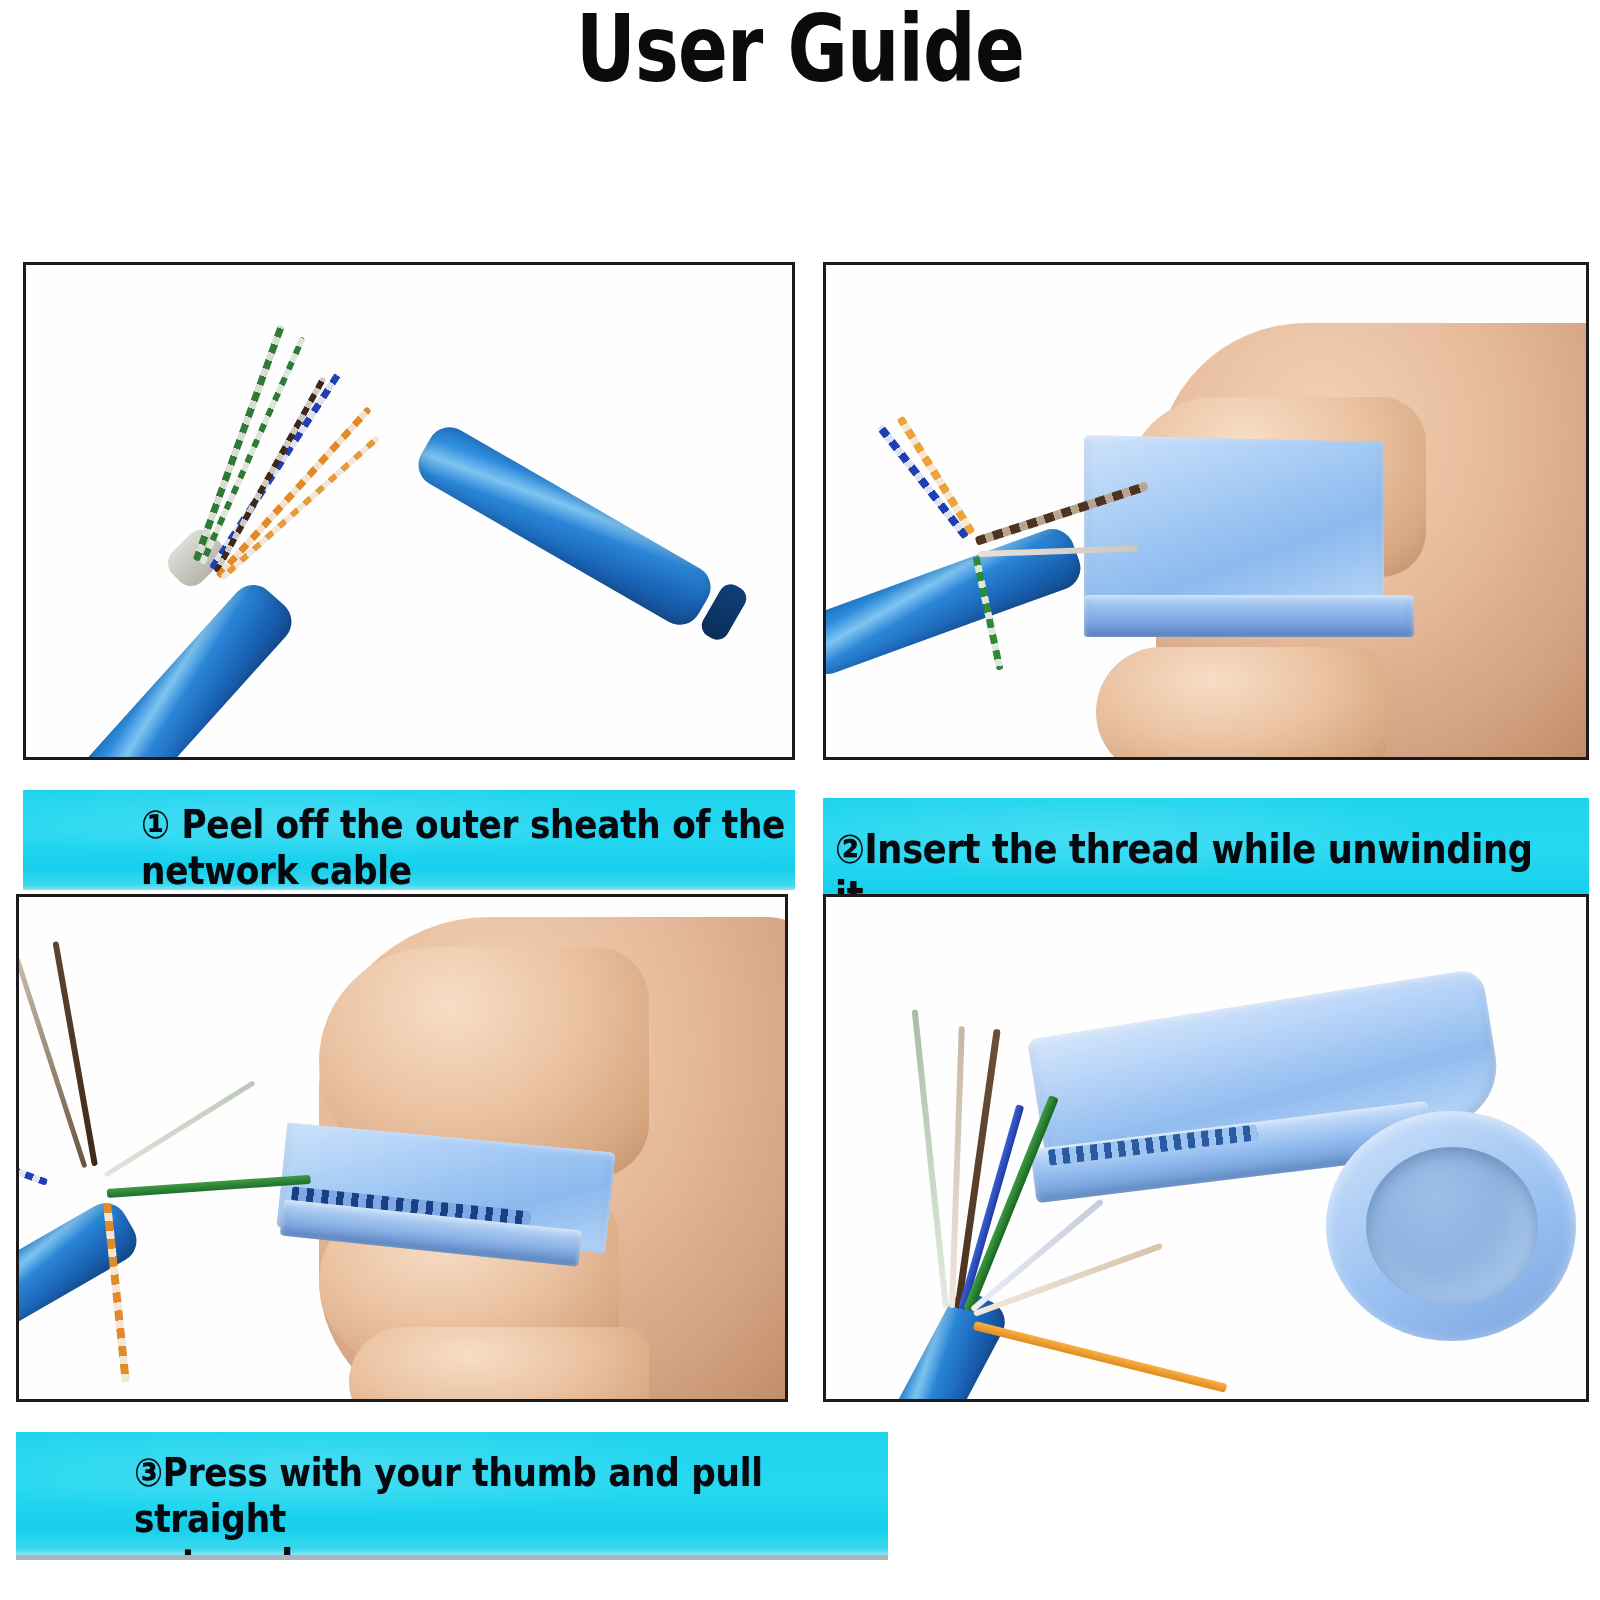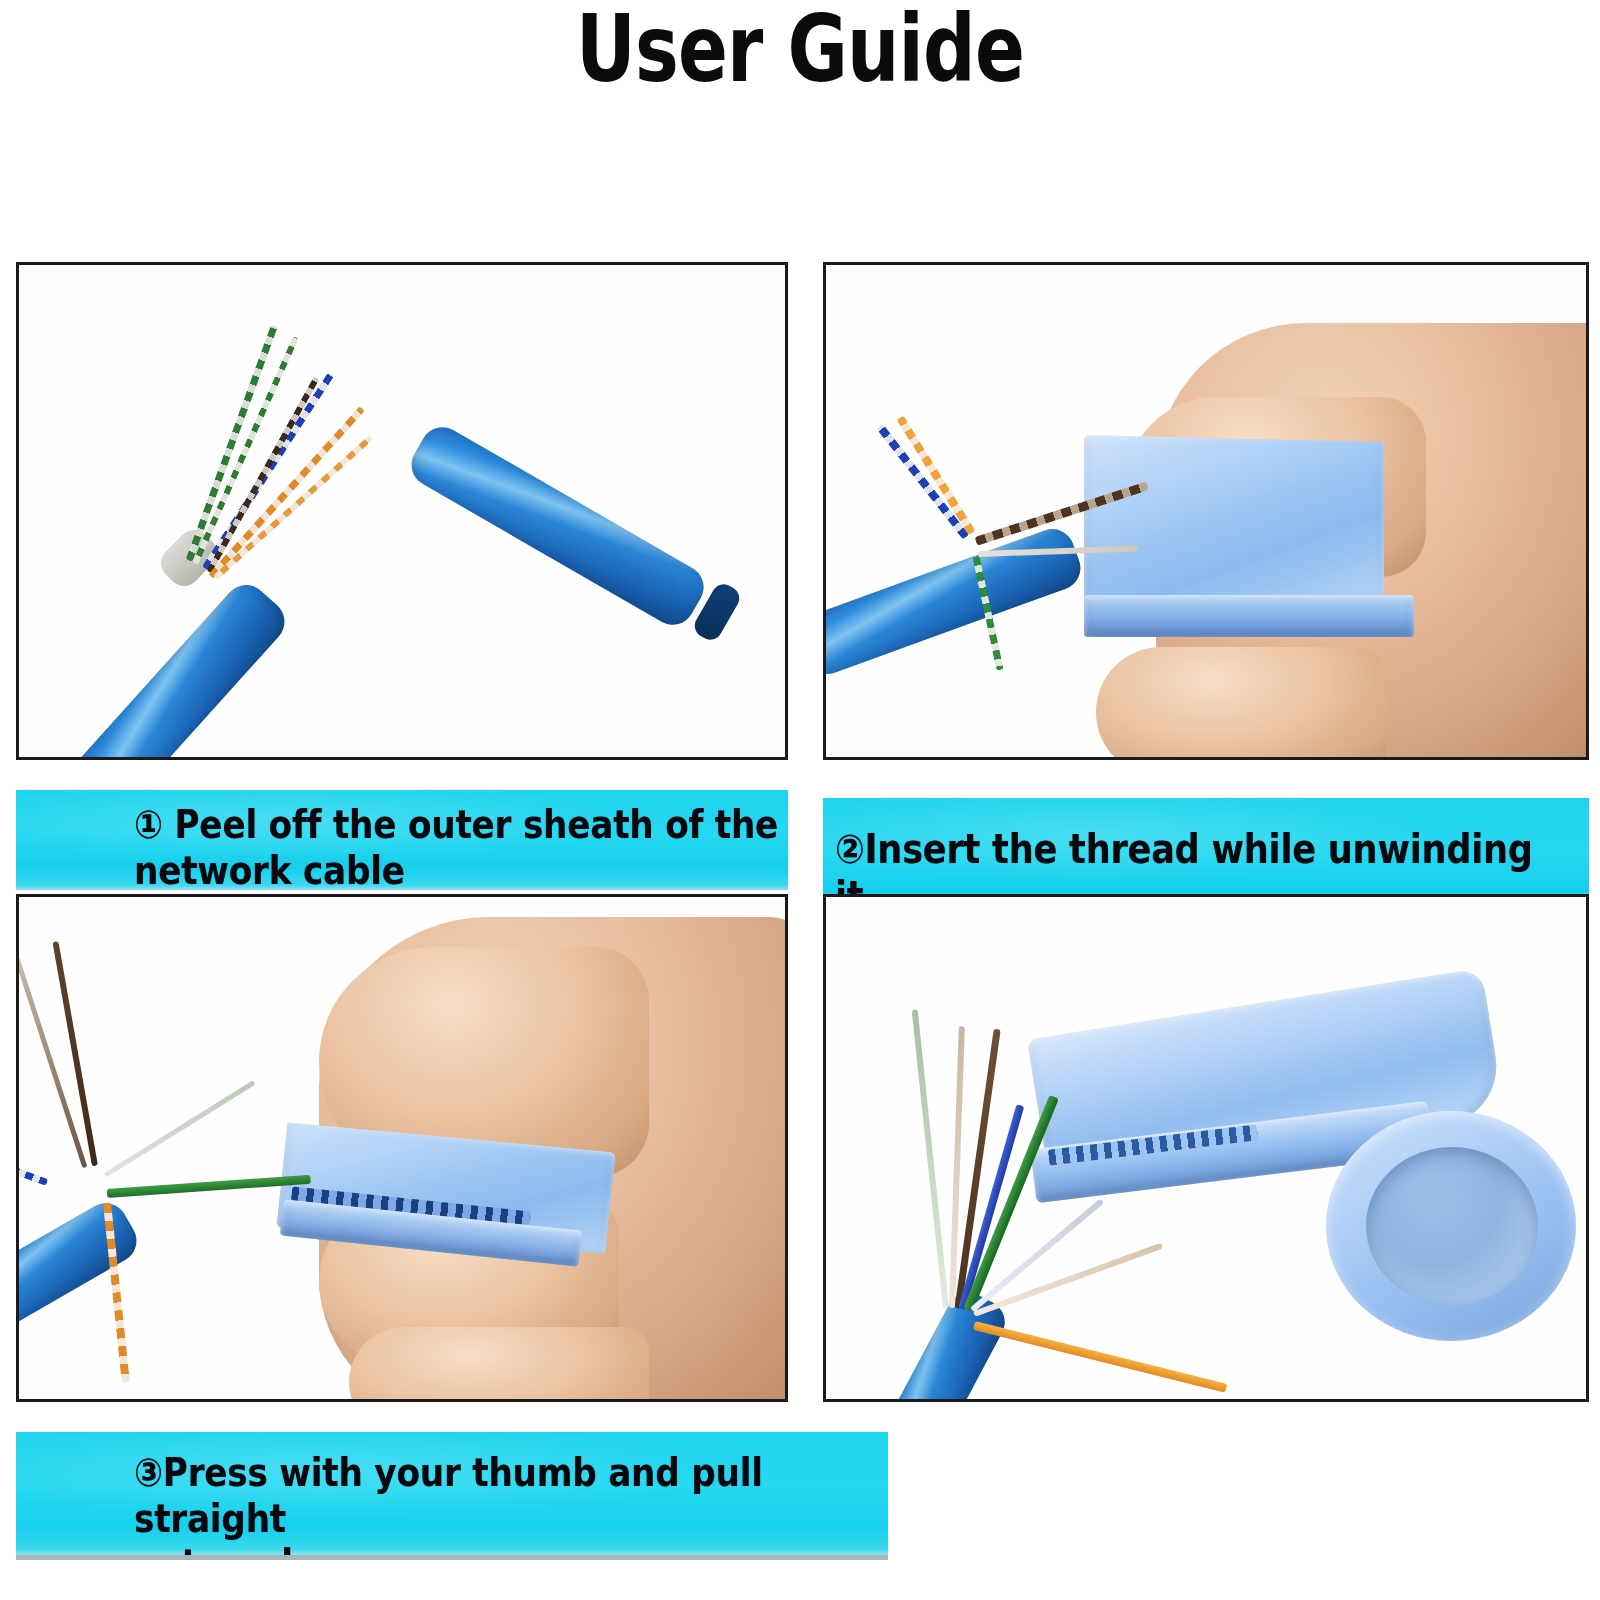--- a/index.html
+++ b/index.html
@@ -44,21 +44,21 @@
     position: absolute;
     left: 0; top: 230px;
     width: 1600px;
     height: 1320px;
   }
 
   .step {
     position: absolute;
     box-sizing: border-box;
   }
-  .step-1 { left: 16px;  top: 32px;  width: 772px; }
+  .step-1 { left: 23px;  top: 32px;  width: 772px; }
   .step-2 { left: 823px; top: 32px;  width: 766px; }
   .step-3 { left: 16px;  top: 664px; width: 772px; }
   .step-4 { left: 823px; top: 664px; width: 766px; }
 
   .photo {
     position: relative;
     box-sizing: border-box;
     border: 3px solid #1b1b1b;
     background: #fefefe;
     overflow: hidden;

